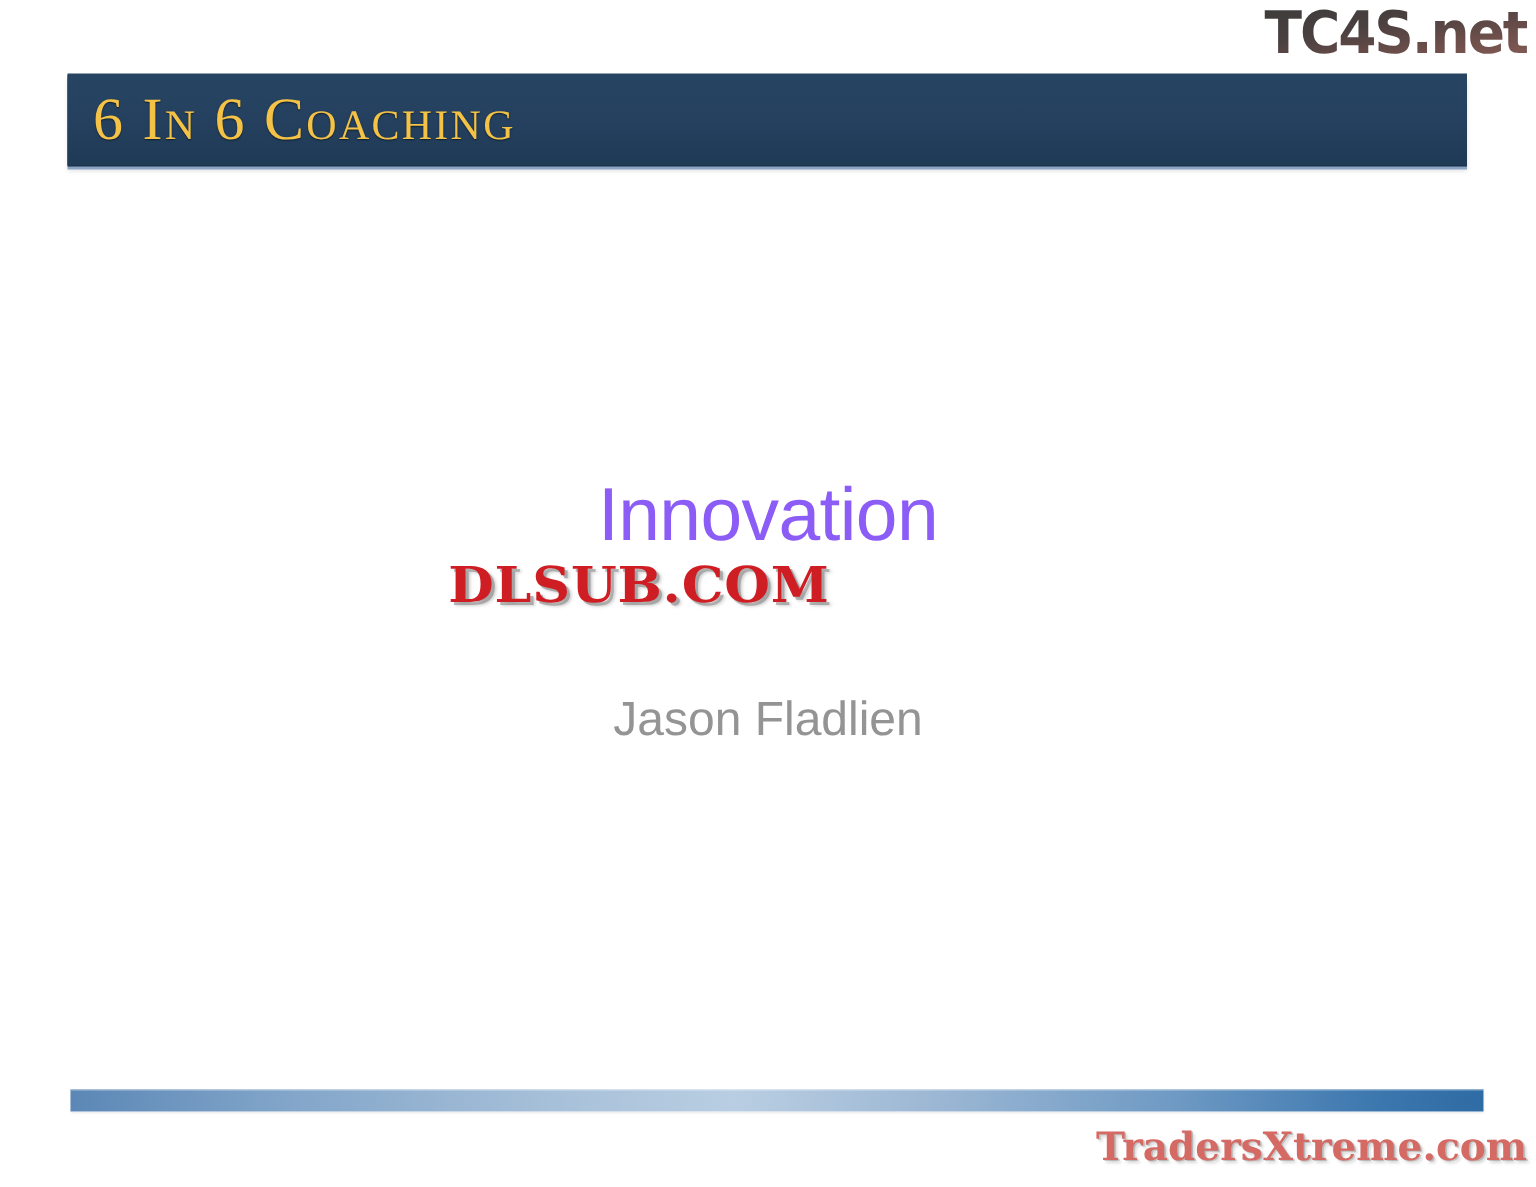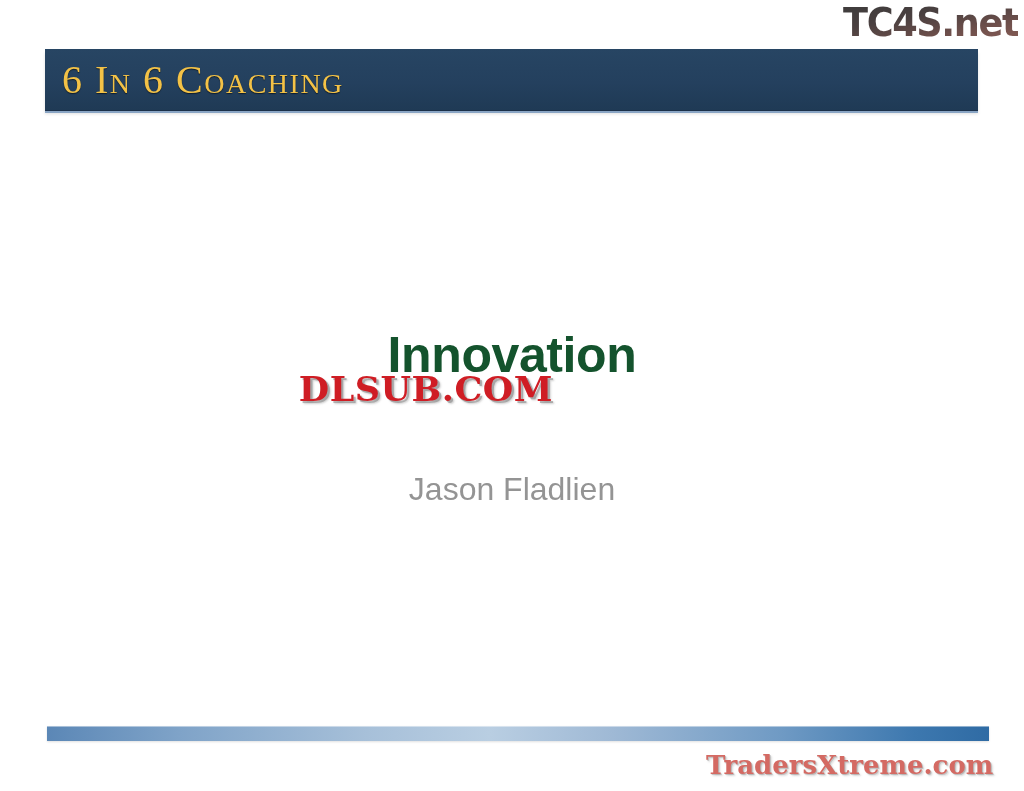--- a/index.html
+++ b/index.html
@@ -73,25 +73,25 @@
   #title-block {
     position: absolute;
     left: 0;
     top: 310px;
     width: 1024px;
     text-align: center;
   }
   #slide-title {
     font-family: "Liberation Sans", sans-serif;
     font-size: 50px;
-    font-weight: bold;
-    color: #14532d;
+    font-weight: normal;
+    color: #8b5cf6;
     line-height: 58px;
     letter-spacing: -0.4px;
-    margin: 16px;
+    margin: 4px;
   }
 
   
   #watermark-dlsub {
     position: absolute;
     left: 0;
     top: 372px;
     width: 852px;
     text-align: center;
     pointer-events: none;
@@ -118,21 +118,21 @@
     top: 453px;
     width: 1024px;
     text-align: center;
   }
   #slide-subtitle {
     font-family: "Liberation Sans", sans-serif;
     font-size: 32px;
     font-weight: normal;
     color: #949494;
     line-height: 40px;
-    margin: 16px;
+    margin: 6px;
   }
 
   
   #footer-bar {
     position: absolute;
     left: 47px;
     top: 726px;
     width: 942px;
     height: 15px;
     background: linear-gradient(90deg,
@@ -147,21 +147,21 @@
     box-shadow: inset 0 1px 0 rgba(255,255,255,0.45), 0 1px 2px rgba(0,0,0,0.12);
   }
 
   
   #tx-logo {
     position: absolute;
     left: 706px;
     top: 748px;
     width: 312px;
     height: 36px;
-    text-align: left;
+    text-align: right;
     white-space: nowrap;
   }
   #tx-logo .tx-text {
     display: inline-block;
     font-family: "DejaVu Serif", "Liberation Serif", serif;
     font-weight: bold;
     font-size: 26px;
     line-height: 34px;
     letter-spacing: 0px;
     color: #d46a63;

